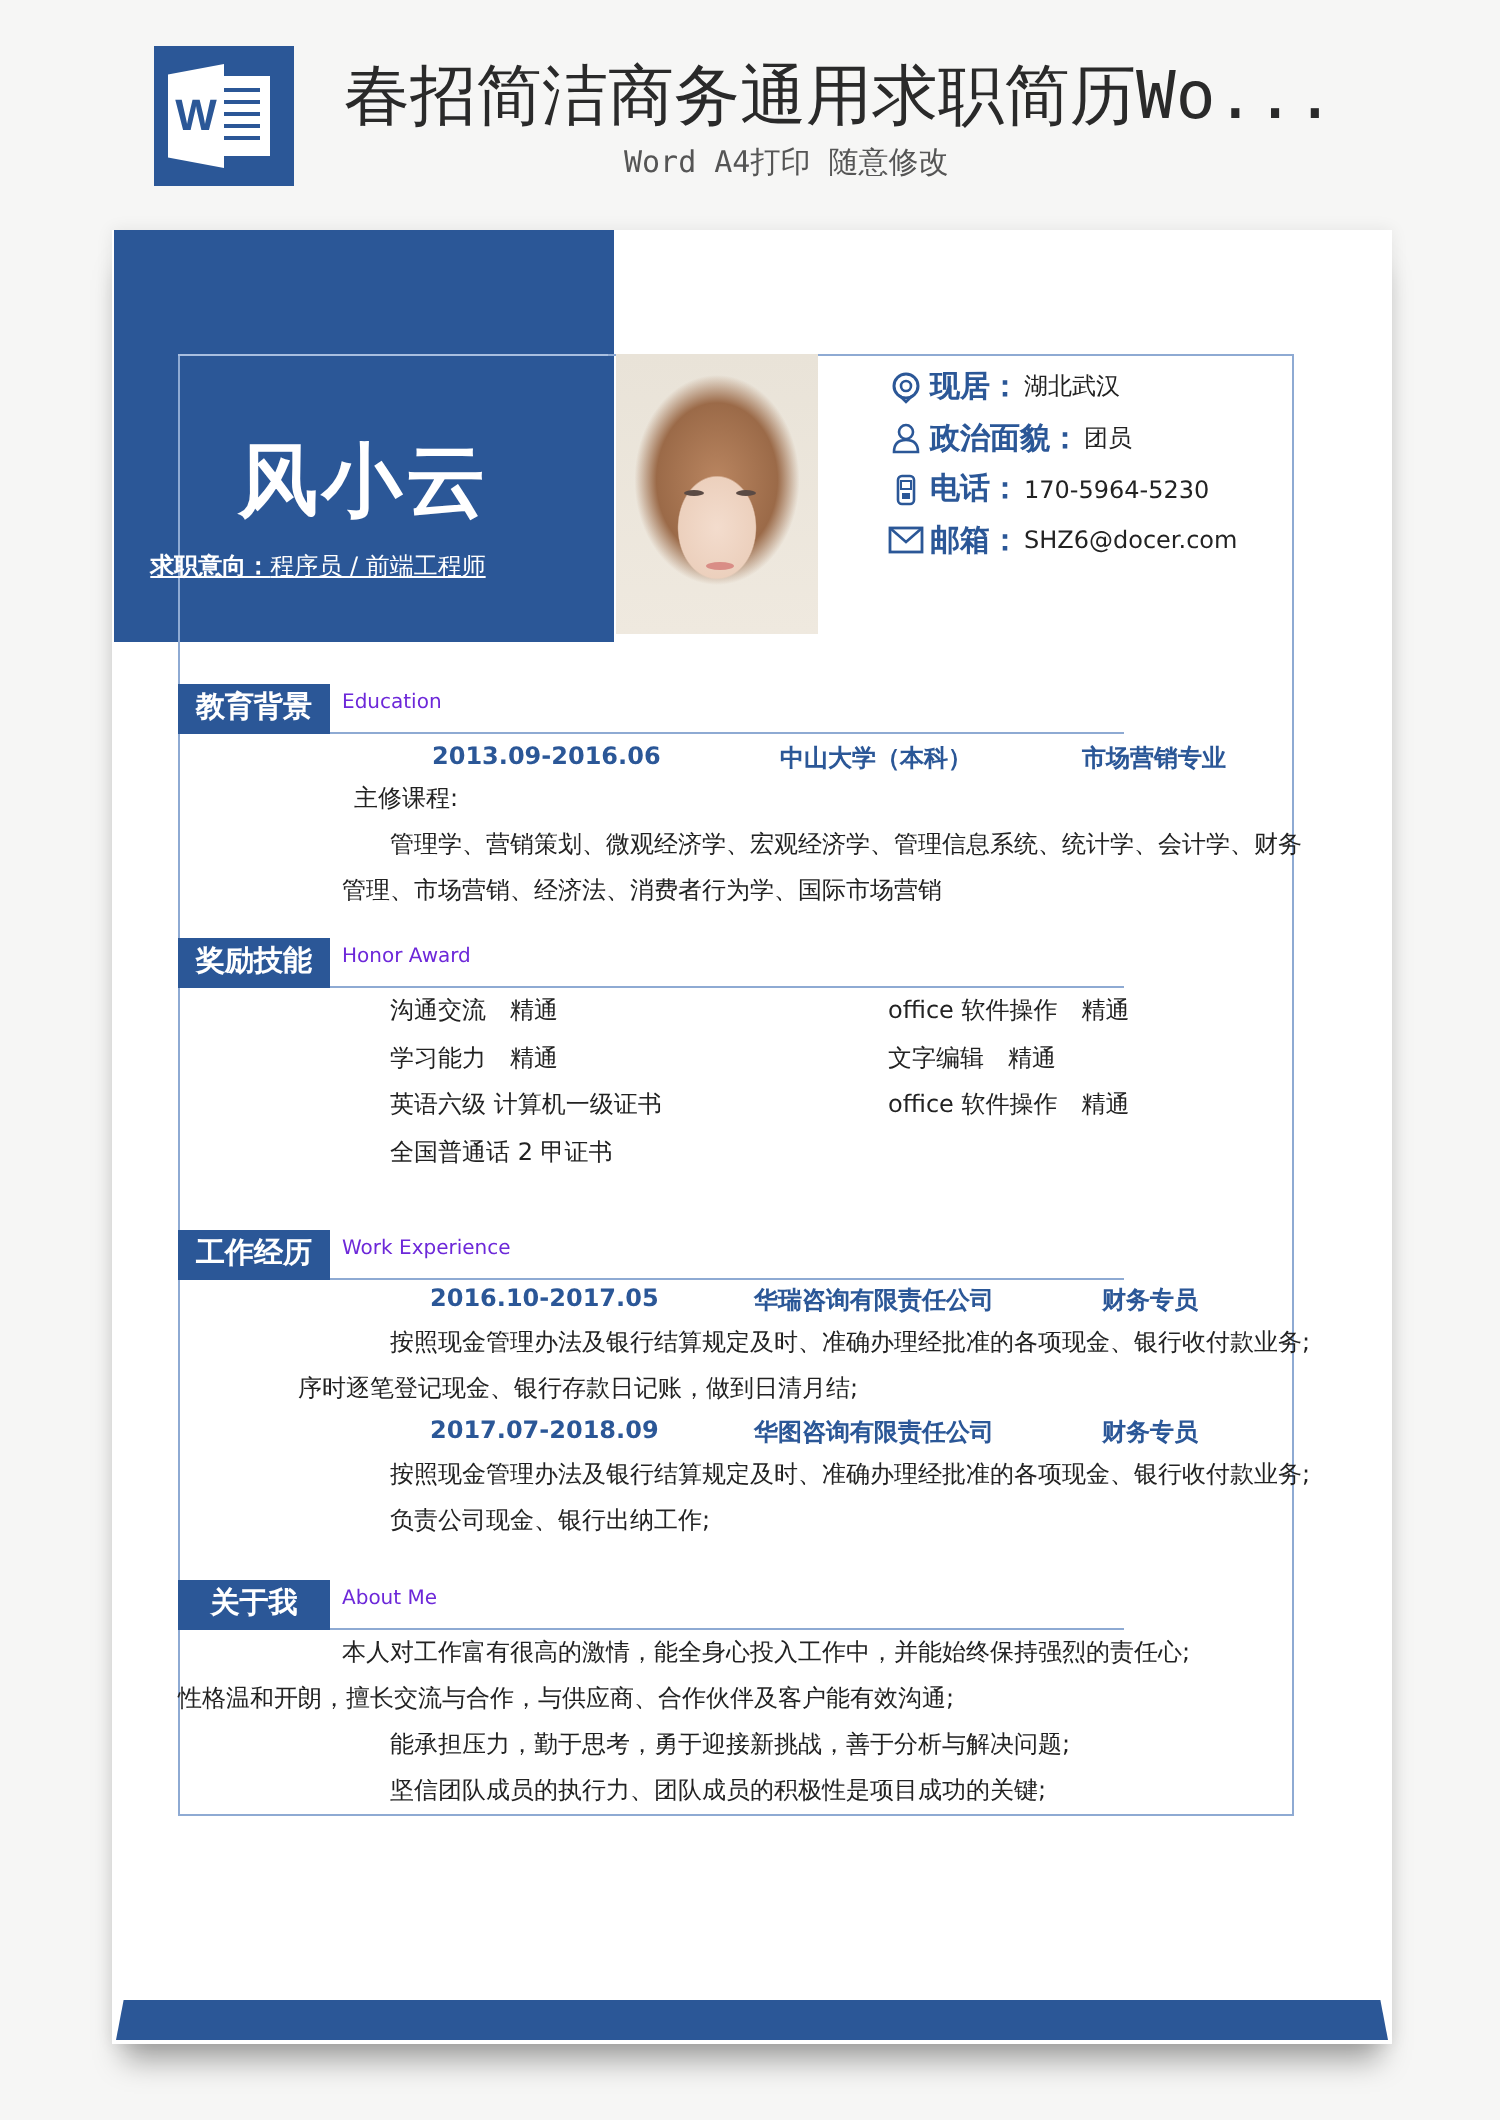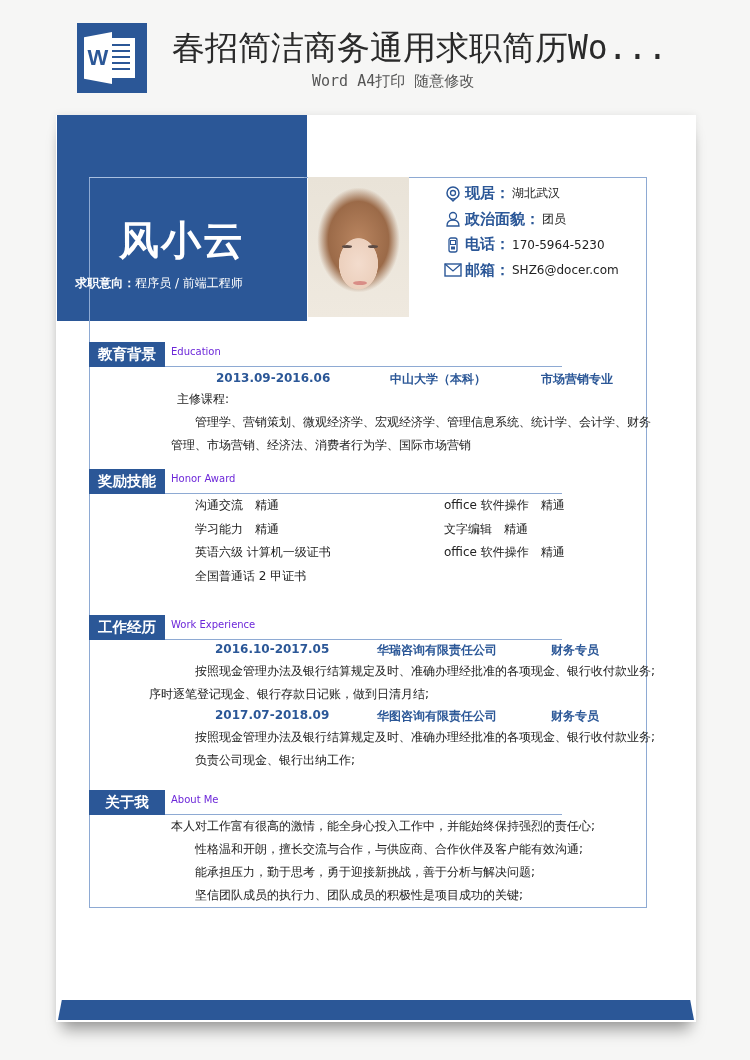--- a/index.html
+++ b/index.html
@@ -56,20 +56,21 @@
   }
   .name {
     position: absolute; left: 1px; top: 98px; width: 250px; text-align: center;
     font-size: 40px; font-weight: bold; color: #fff; letter-spacing: 2px;
     font-family: "DejaVu Sans", sans-serif;
   }
   .intent {
     position: absolute; left: 1px; top: 160px; width: 204px; text-align: center;
     font-size: 12px; color: #fff; white-space: nowrap;
     font-family: "DejaVu Sans", sans-serif;
+    text-decoration: underline;
   }
   .intent .intent-label { font-weight: bold; }
   .photo {
     position: absolute; left: 252px; top: 62px; width: 101px; height: 140px;
     background:
       radial-gradient(ellipse 32px 42px at 50% 62%, #f3dccd 0%, #ecd0bd 60%, transparent 62%),
       radial-gradient(ellipse 55px 70px at 50% 45%, #b98560 0%, #9b6a48 55%, transparent 75%),
       linear-gradient(180deg, #e9e3d8 0%, #efe9df 100%);
     overflow: hidden;
   }
@@ -254,19 +255,19 @@
     <div class="txt" style="padding-left:106px">负责公司现金、银行出纳工作;</div>
   </div>
 
   <div class="section" style="top:675px">
     <div class="sec-head">
       <div class="sec-tab">关于我</div>
       <div class="sec-en">About Me</div>
       <div class="sec-line"></div>
     </div>
     <div class="txt" style="padding-left:82px">本人对工作富有很高的激情，能全身心投入工作中，并能始终保持强烈的责任心;</div>
-    <div class="txt" style="padding-left:106px">性格温和开朗，擅长交流与合作，与供应商、合作伙伴及客户能有效沟通;</div>
+    <div class="txt" style="">性格温和开朗，擅长交流与合作，与供应商、合作伙伴及客户能有效沟通;</div>
     <div class="txt" style="padding-left:106px">能承担压力，勤于思考，勇于迎接新挑战，善于分析与解决问题;</div>
     <div class="txt" style="padding-left:106px">坚信团队成员的执行力、团队成员的积极性是项目成功的关键;</div>
   </div>
 </div>
 
 <div class="footer-band"></div>
 
 </body></html>

